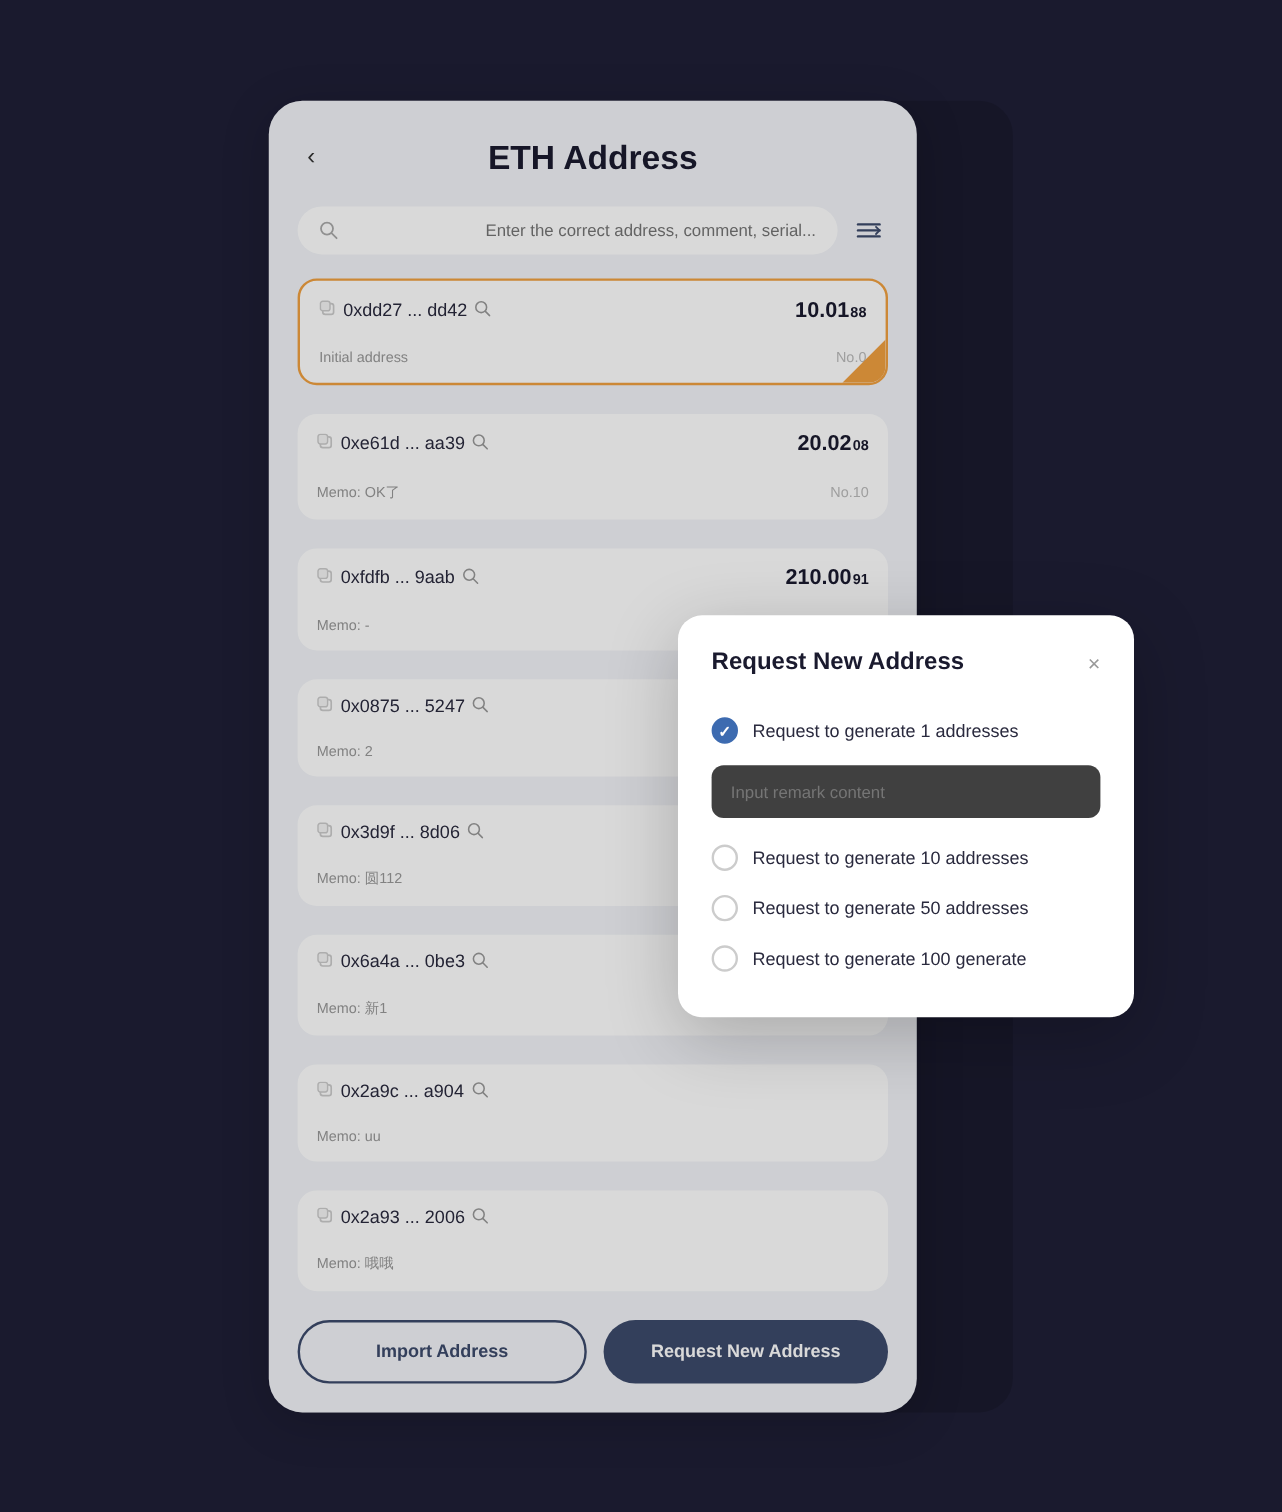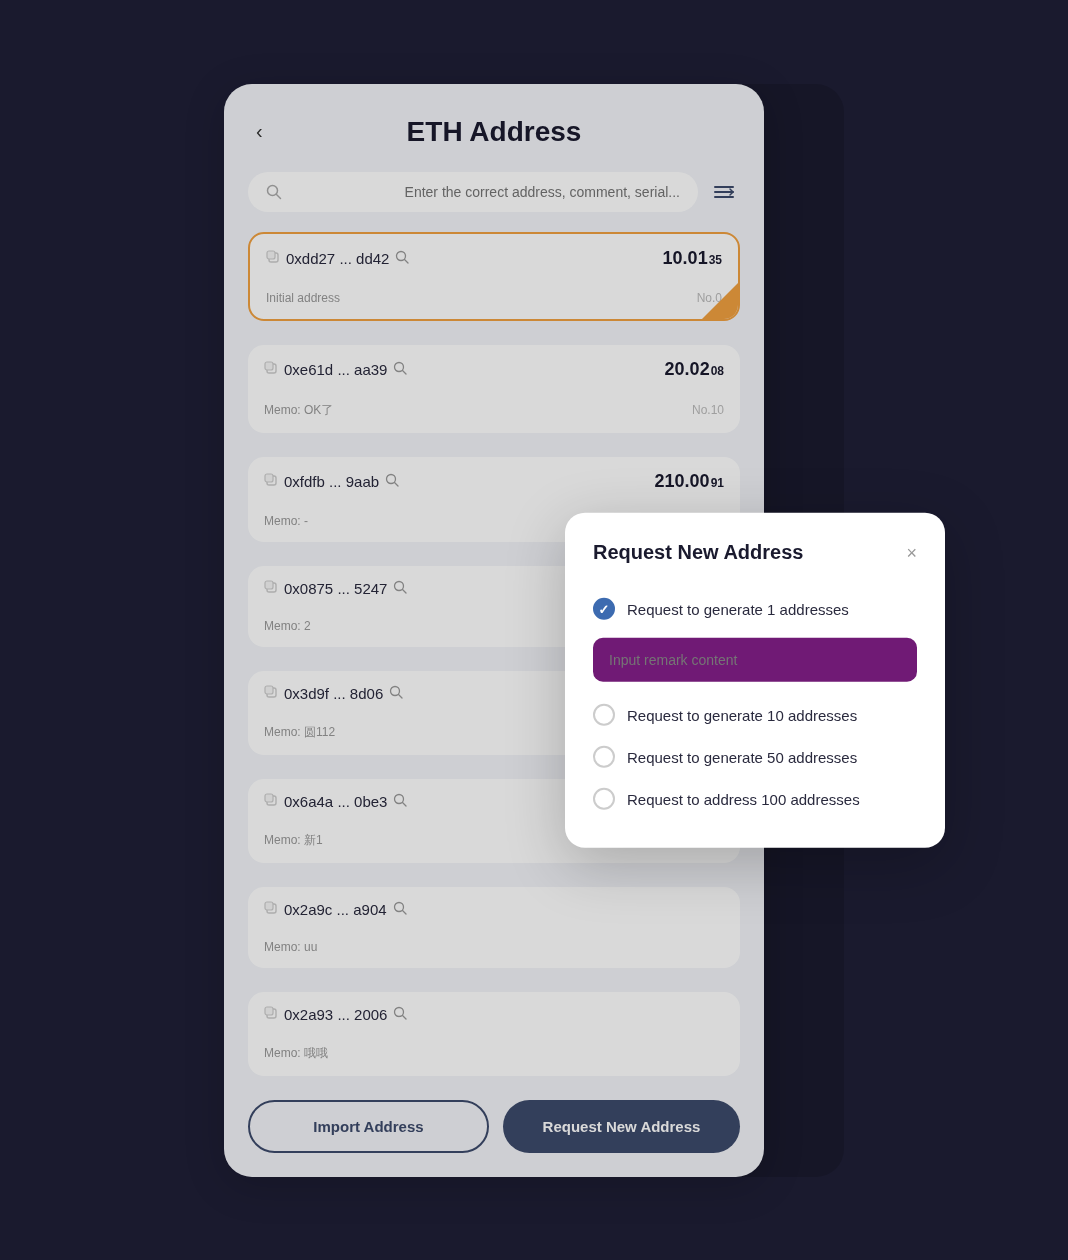--- a/index.html
+++ b/index.html
@@ -274,21 +274,21 @@
     }
     .radio-label {
       font-size: 15px;
       color: #2a2a3e;
     }
 
     
     .remark-input {
       width: 100%;
       border: none;
-      background: #701a75;
+      background: #404040;
       border-radius: 10px;
       padding: 14px 16px;
       font-size: 14px;
       color: #999;
       outline: none;
       margin: 8px 0 12px;
     }
   </style>
 </head>
 <body>
@@ -333,21 +333,21 @@
           <span class="address-text">0xdd27 ... dd42</span>
           <span class="magnify-icon">
             <svg width="14" height="14" viewBox="0 0 14 14" fill="none">
               <circle cx="6" cy="6" r="4.5" stroke="#999" stroke-width="1.3"></circle>
               <line x1="9.5" y1="9.5" x2="13" y2="13" stroke="#999" stroke-width="1.3" stroke-linecap="round"></line>
             </svg>
           </span>
         </div>
         <div class="amount-display">
           <span class="amount-main">10.01</span>
-          <span class="amount-decimal">35</span>
+          <span class="amount-decimal">88</span>
         </div>
       </div>
       <div class="address-bottom">
         <span class="memo-text">Initial address</span>
         <span class="serial-text">No.0</span>
       </div>
     </div>
         <div class="address-item">
       <div class="address-item-top">
         <div class="address-left">
@@ -541,16 +541,16 @@
       <div class="radio-circle checked"></div>
       <span class="radio-label">Request to generate 1 addresses</span>
     </div><input type="text" class="remark-input" placeholder="Input remark content" style=""><div class="radio-option">
       <div class="radio-circle "></div>
       <span class="radio-label">Request to generate 10 addresses</span>
     </div><div class="radio-option">
       <div class="radio-circle "></div>
       <span class="radio-label">Request to generate 50 addresses</span>
     </div><div class="radio-option">
       <div class="radio-circle "></div>
-      <span class="radio-label">Request to address 100 addresses</span>
+      <span class="radio-label">Request to generate 100 generate</span>
     </div></div>
   </div>
 </div>
 
 </body></html>

